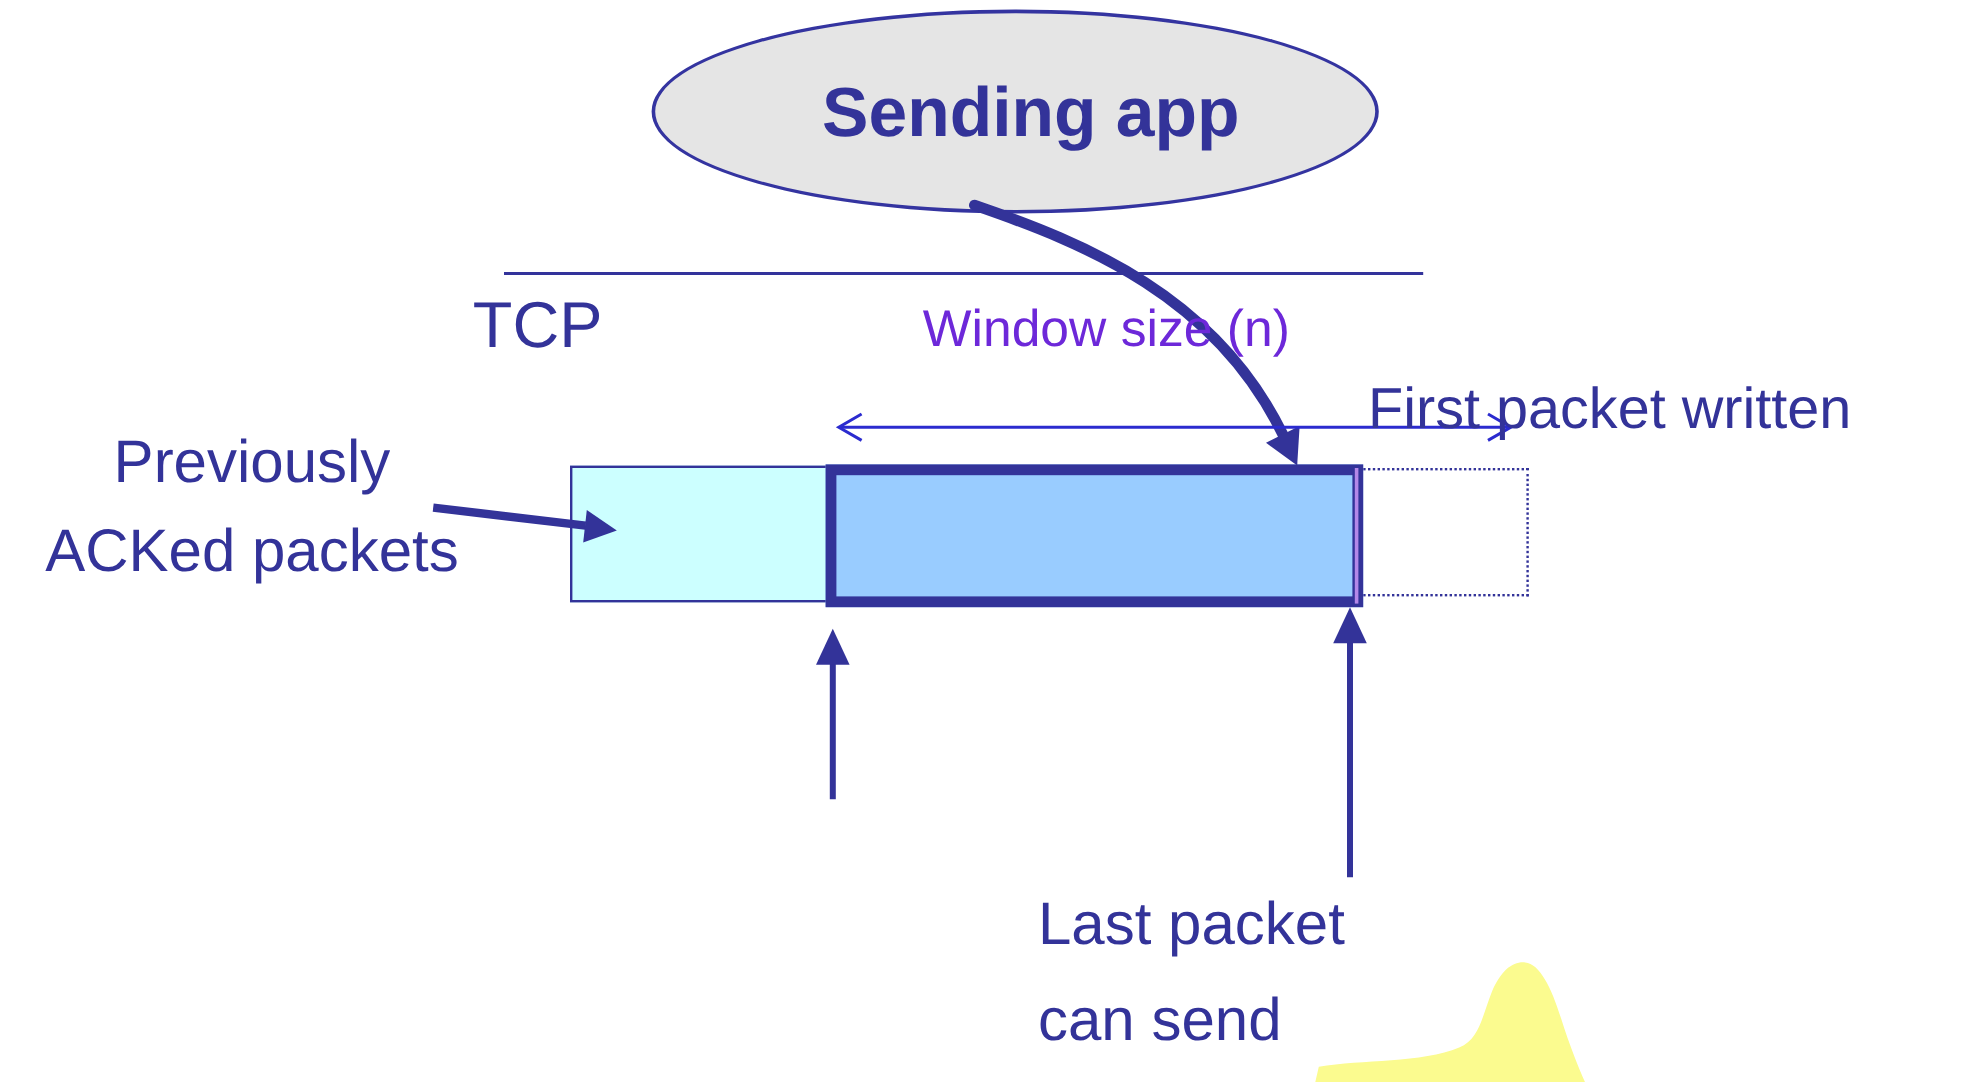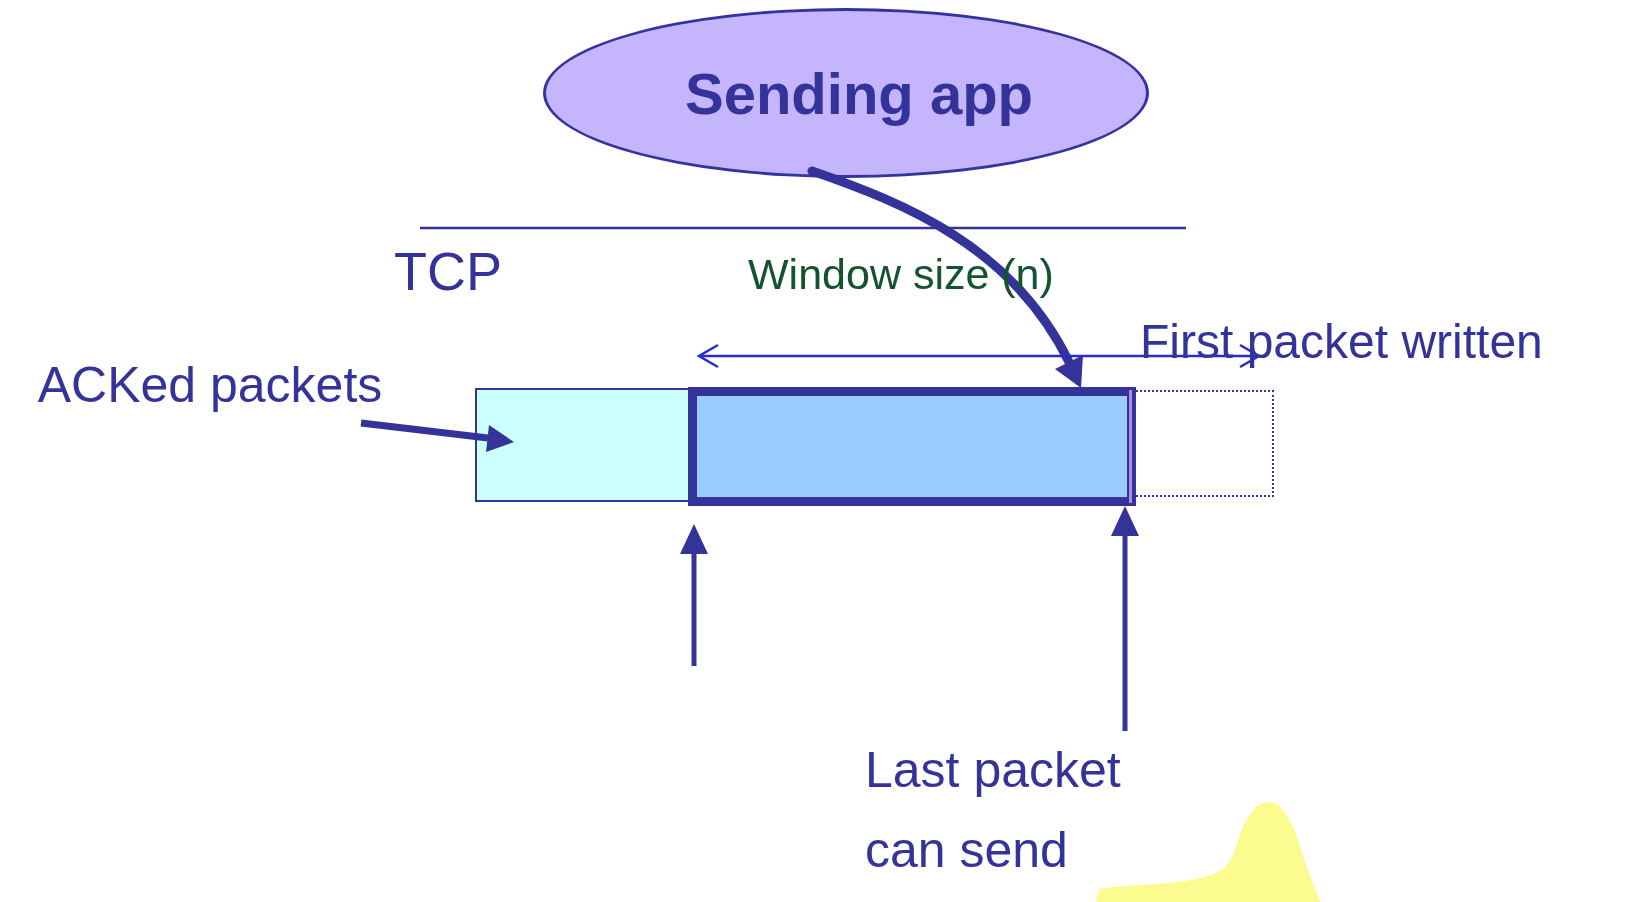--- a/index.html
+++ b/index.html
@@ -19,21 +19,21 @@
     z-index: 3;
     pointer-events: none;
   }
   .txt { position: absolute; z-index: 4; white-space: nowrap; }
 
   
   .app-ellipse {
     position: absolute;
     left: 543px; top: 8px;
     width: 600px; height: 164px;
-    background: #c4b5fd;
+    background: #e5e5e5;
     border: 3px solid #3434A0;
     border-radius: 50%;
     z-index: 2;
     display: flex; align-items: center; justify-content: center;
   }
   .app-ellipse span {
     font-size: 58px; font-weight: bold; color: #333399;
     padding-left: 26px;
   }
 
@@ -59,21 +59,21 @@
   }
   .rect-dotted {
     left: 1128px; top: 390px; width: 146px; height: 107px;
     background: transparent;
     border: 2px dotted #333399;
     z-index: 1;
   }
 
   
   .tcp-label        { left: 394px;  top: 228px; font-size: 54px; margin-top: 12px; }
-  .winsize-label    { left: 748px;  top: 250px; font-size: 43px; color: #14532d; }
+  .winsize-label    { left: 769px;  top: 250px; font-size: 43px; color: #6d28d9; }
   .lastwritten-label{ left: 1140px; top: 314px; font-size: 48px; }
   .prevacked-label  { left: 10px;   top: 348px; width: 400px; text-align: center;
                       font-size: 50px; line-height: 74px; }
   .firstunacked-label{ left: 372px; top: 680px; font-size: 50px; }
   .cansend-label    { left: 865px;  top: 730px; width: 400px; text-align: left;
                       font-size: 50px; line-height: 80px; }
 </style>
 </head>
 <body>
 
@@ -123,20 +123,21 @@
   <div class="stripe-violet"></div>
   <div class="rect rect-dotted"></div>
 
   <div class="txt tcp-label">TCP</div>
 
   <div class="txt winsize-label">Window size (n)</div>
 
   <div class="txt lastwritten-label">First packet written</div>
 
   <div class="txt prevacked-label">
+    <div>Previously</div>
     <div>ACKed packets</div>
   </div>
 
 
   <div class="txt cansend-label">
     <div>Last packet</div>
     <div>can send</div>
   </div>
 
 </div>

